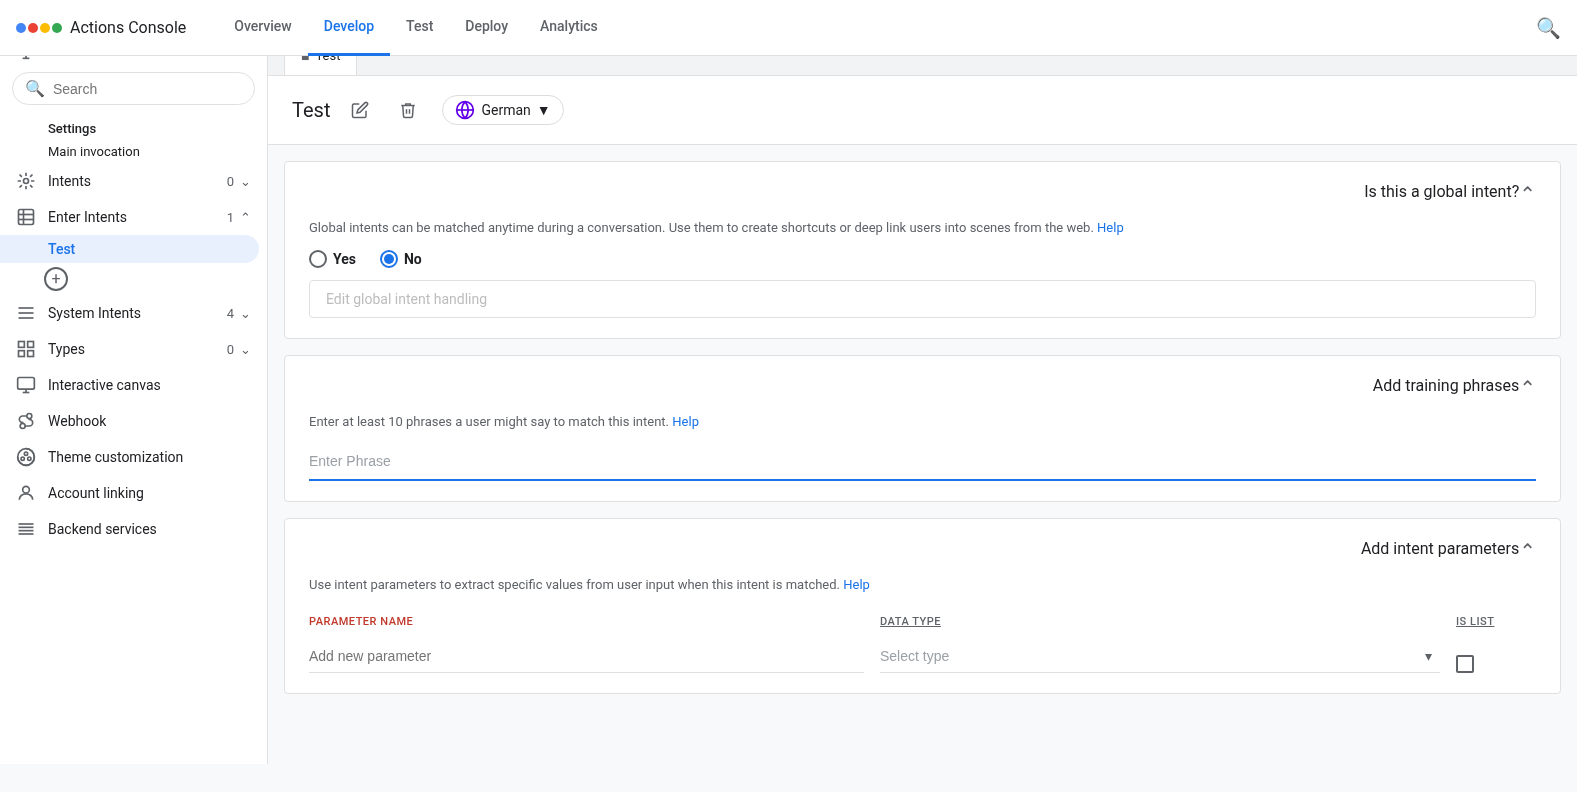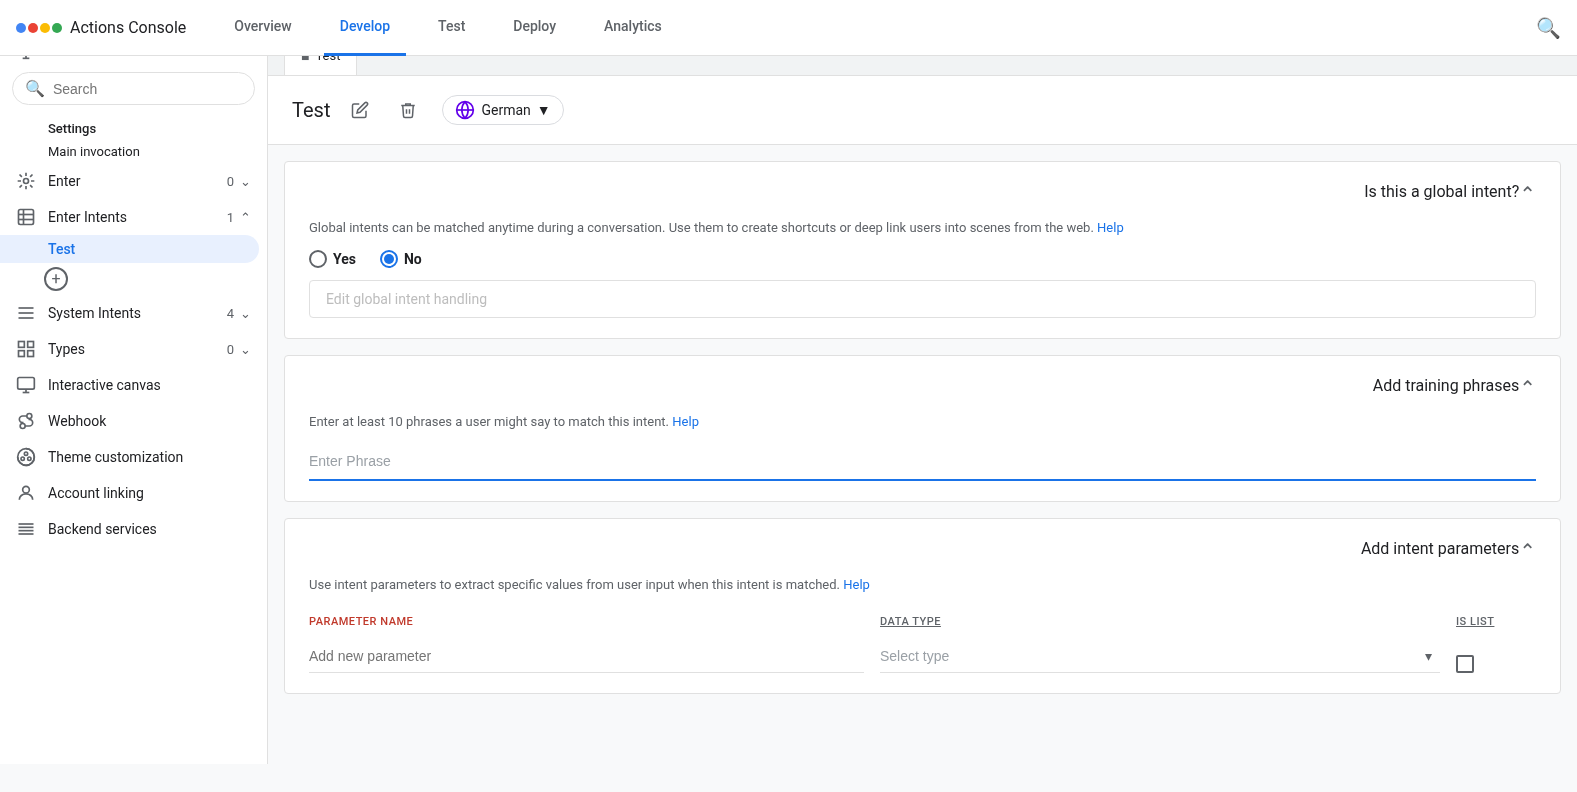--- a/index.html
+++ b/index.html
@@ -12,21 +12,21 @@
       padding: 0 16px; position: fixed; top: 0; left: 0; right: 0; z-index: 100;
     }
     .logo-area { display: flex; align-items: center; gap: 8px; margin-right: 32px; }
     .google-dots { display: flex; gap: 2px; }
     .dot { width: 10px; height: 10px; border-radius: 50%; }
     .dot-b { background: #4285f4; }
     .dot-r { background: #ea4335; }
     .dot-y { background: #fbbc04; }
     .dot-g { background: #34a853; }
     .app-title { font-size: 16px; color: #202124; font-weight: 400; }
-    .nav-links { display: flex; gap: 16px; flex: 1; }
+    .nav-links { display: flex; gap: 0; flex: 1; }
     .nav-link {
       padding: 0 16px; height: 56px; display: flex; align-items: center;
       font-size: 14px; color: #5f6368; cursor: pointer; text-decoration: none;
       border-bottom: 3px solid transparent; font-weight: 500;
     }
     .nav-link.active { color: #1a73e8; border-bottom: 3px solid #1a73e8; }
     .nav-search { margin-left: auto; cursor: pointer; color: #5f6368; font-size: 20px; }
 
     
     .layout { display: flex; margin-top: 28px; height: calc(100vh - 56px); }
@@ -214,21 +214,21 @@
     <div class="sidebar-main-invocation">
       <span>Main invocation</span>
     </div>
 
     <div class="sidebar-item">
       <div class="left">
         <svg class="icon-svg" viewBox="0 0 24 24" fill="none" stroke="#5f6368" stroke-width="2">
           <circle cx="12" cy="12" r="3"></circle>
             <path d="M12 2v4M12 18v4M4.22 4.22l2.83 2.83M16.95 16.95l2.83 2.83M2 12h4M18 12h4M4.22 19.78l2.83-2.83M16.95 7.05l2.83-2.83"></path>
         </svg>
-        <span>Enter</span>
+        <span>Intents</span>
       </div>
       <div class="sidebar-count-chevron">
         <span>0</span>
         <span>⌄</span>
       </div>
     </div>
 
     <div class="sidebar-item">
       <div class="left">
         <svg class="icon-svg" viewBox="0 0 24 24" fill="none" stroke="#5f6368" stroke-width="2">

